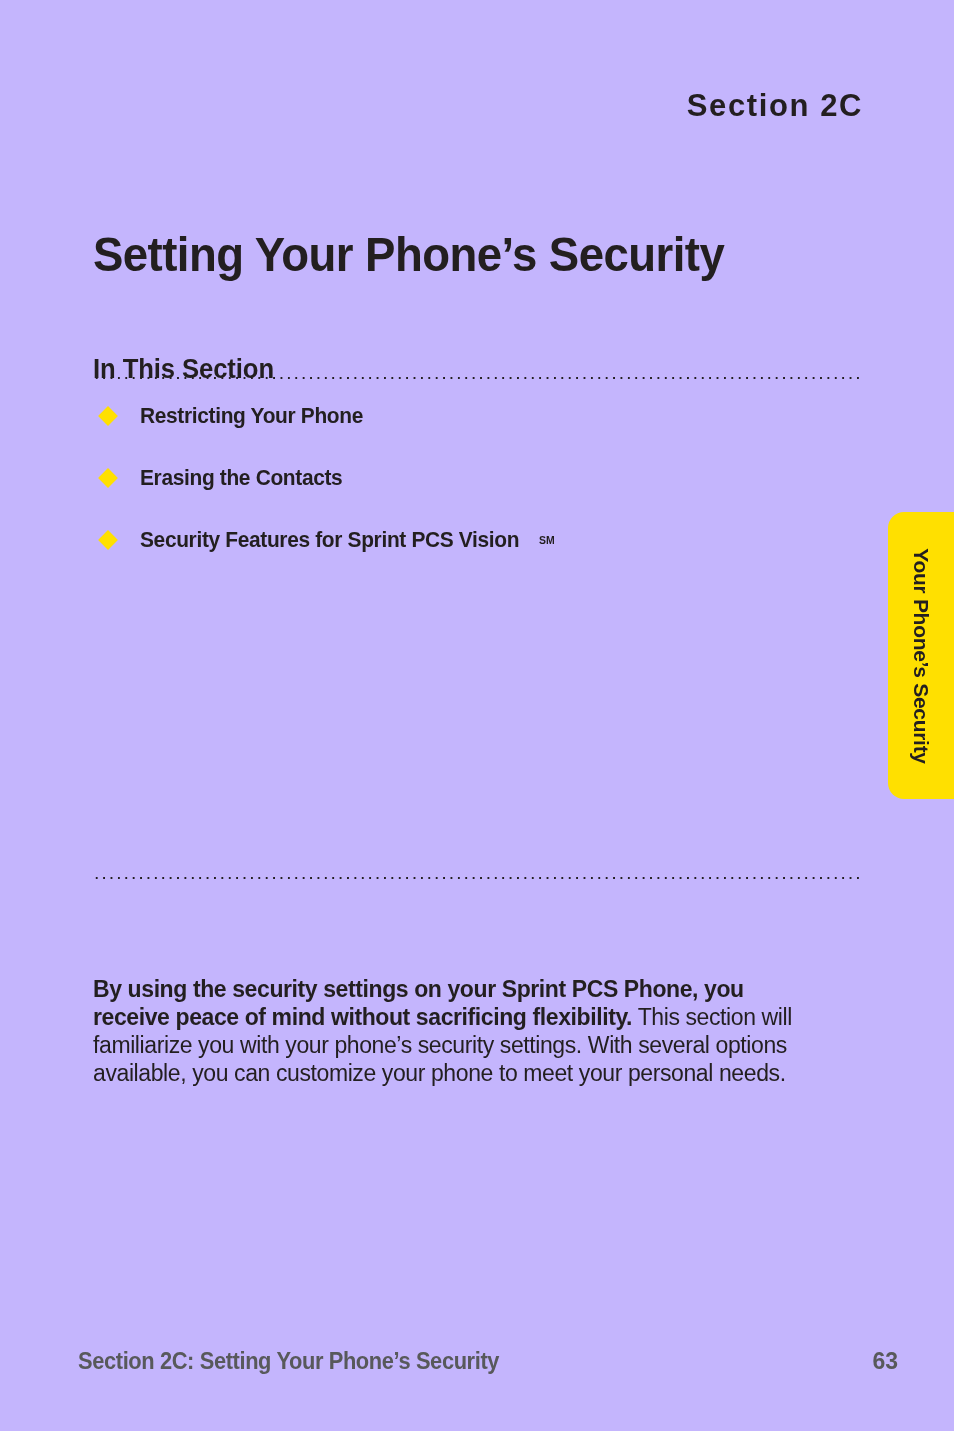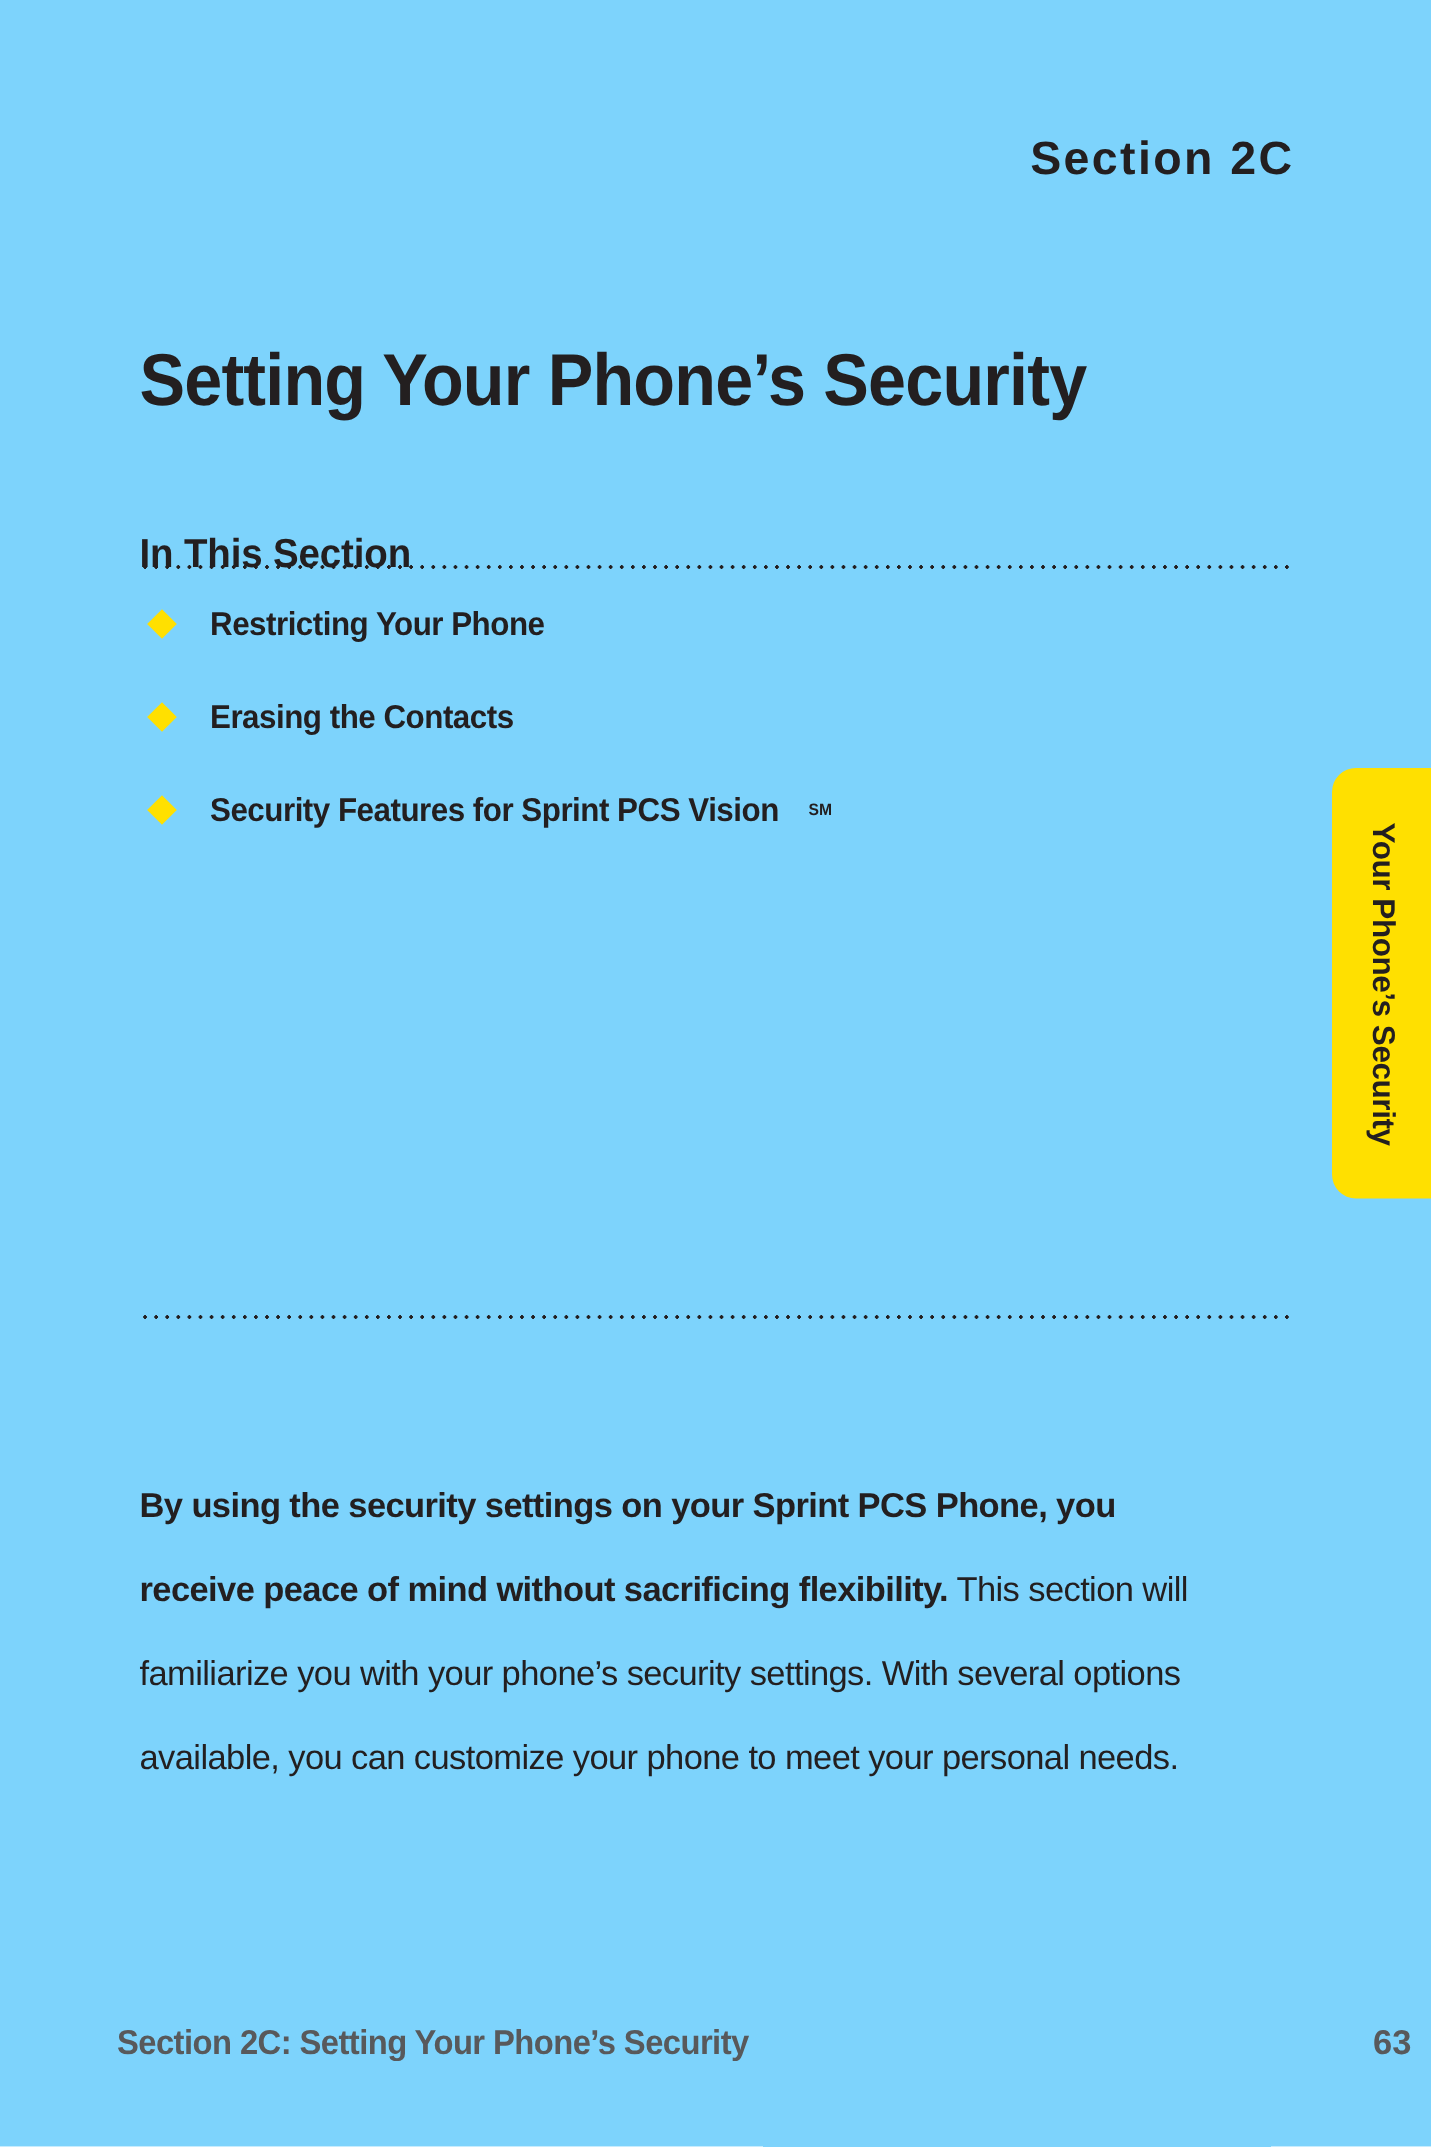--- a/index.html
+++ b/index.html
@@ -8,21 +8,21 @@
     background: #ffffff;
   }
   body {
     font-family: "Liberation Sans", sans-serif;
     -webkit-font-smoothing: antialiased;
   }
   #page {
     position: relative;
     width: 954px;
     height: 1431px;
-    background: #7dd3fc;
+    background: #c4b5fd;
     overflow: hidden;
   }
 
   
   .section-eyebrow {
     position: absolute;
     left: 0;
     top: 88px;
     width: 863px;
     text-align: right;
@@ -113,21 +113,21 @@
     letter-spacing: 0;
   }
 
   
   .body-copy {
     position: absolute;
     left: 93px;
     top: 952px;
     width: 720px;
     font-size: 23px;
-    line-height: 56px;
+    line-height: 28px;
     color: #231f20;
     letter-spacing: -0.4px;
   }
   .body-copy .lead {
     font-weight: bold;
   }
 
   
   .side-tab {
     position: absolute;
@@ -167,21 +167,20 @@
   }
   .footer-page {
     position: absolute;
     left: 0;
     top: 1348px;
     width: 898px;
     text-align: right;
     font-size: 23px;
     font-weight: bold;
     color: #58595b;
-    margin-left: 43px;
   }
 </style>
 </head>
 <body>
 
 <div id="page">
 
   <div class="section-eyebrow">Section 2C</div>
 
   <h1 class="page-title">Setting Your Phone’s Security</h1>

